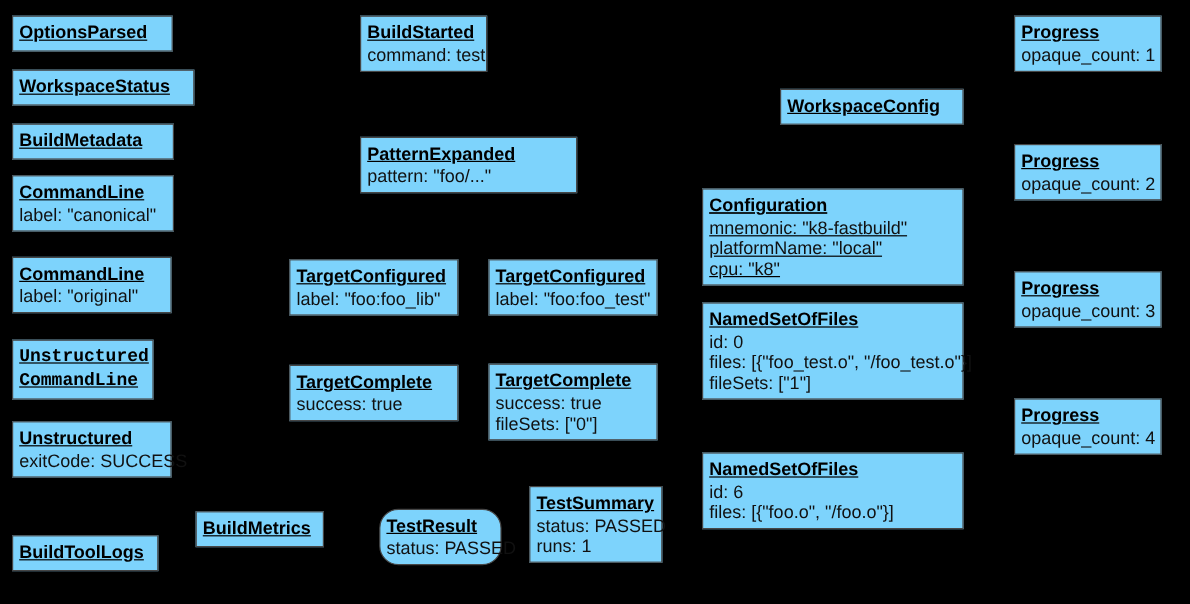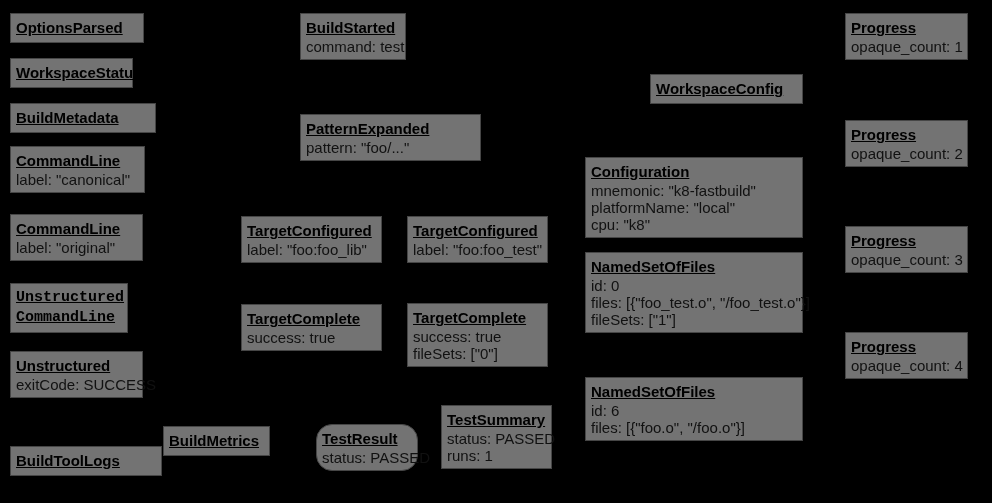--- a/index.html
+++ b/index.html
@@ -11,21 +11,21 @@
   .canvas {
     position: relative;
     width: 992px;
     height: 503px;
     background: #000000;
     overflow: hidden;
   }
   .box {
     position: absolute;
     box-sizing: border-box;
-    background: #737373;
+    background: #7dd3fc;
     border: 1px solid #464646;
     padding: 4px 5px 4px 5px;
     color: #000000;
   }
   .title-line {
     font-weight: bold;
     font-size: 15px;
     line-height: 20px;
     text-decoration: underline;
     white-space: nowrap;
@@ -39,25 +39,25 @@
 </style>
 </head>
 <body>
 
 <div class="canvas">
 
   <div class="box" style="left:10px; top:13px; width:134px;">
     <div class="title-line">OptionsParsed</div>
   </div>
 
-  <div class="box" style="left:10px; top:58px; width:123px;">
+  <div class="box" style="left:10px; top:58px; width:152px;">
     <div class="title-line">WorkspaceStatus</div>
   </div>
 
-  <div class="box" style="left:10px; top:103px; width:146px;">
+  <div class="box" style="left:10px; top:103px; width:135px;">
     <div class="title-line">BuildMetadata</div>
   </div>
 
   <div class="box" style="left:10px; top:146px; width:135px;">
     <div class="title-line">CommandLine</div>
     <div class="attr">label: "canonical"</div>
   </div>
 
   <div class="box" style="left:10px; top:214px; width:133px;">
     <div class="title-line">CommandLine</div>
@@ -67,21 +67,21 @@
   <div class="box" style="left:10px; top:283px; width:118px;font-family:Liberation Mono, monospace;">
     <div class="title-line">Unstructured</div>
     <div class="title-line">CommandLine</div>
   </div>
 
   <div class="box" style="left:10px; top:351px; width:133px;">
     <div class="title-line">Unstructured</div>
     <div class="attr">exitCode: SUCCESS</div>
   </div>
 
-  <div class="box" style="left:10px; top:446px; width:152px;">
+  <div class="box" style="left:10px; top:446px; width:122px;">
     <div class="title-line">BuildToolLogs</div>
   </div>
 
   <div class="box" style="left:163px; top:426px; width:107px;">
     <div class="title-line">BuildMetrics</div>
   </div>
 
   <div class="box" style="left:300px; top:13px; width:106px;">
     <div class="title-line">BuildStarted</div>
     <div class="attr">command: test</div>
@@ -121,21 +121,21 @@
   <div class="box" style="left:441px; top:405px; width:111px;">
     <div class="title-line">TestSummary</div>
     <div class="attr">status: PASSED</div>
     <div class="attr">runs: 1</div>
   </div>
 
   <div class="box" style="left:650px; top:74px; width:153px;">
     <div class="title-line">WorkspaceConfig</div>
   </div>
 
-  <div class="box" style="left:585px; top:157px; width:218px;">
+  <div class="box" style="left:585px; top:157px; width:218px;text-decoration:underline;">
     <div class="title-line">Configuration</div>
     <div class="attr">mnemonic: "k8-fastbuild"</div>
     <div class="attr">platformName: "local"</div>
     <div class="attr">cpu: "k8"</div>
   </div>
 
   <div class="box" style="left:585px; top:252px; width:218px;">
     <div class="title-line">NamedSetOfFiles</div>
     <div class="attr">id: 0</div>
     <div class="attr">files: [{"foo_test.o", "/foo_test.o"}]</div>

